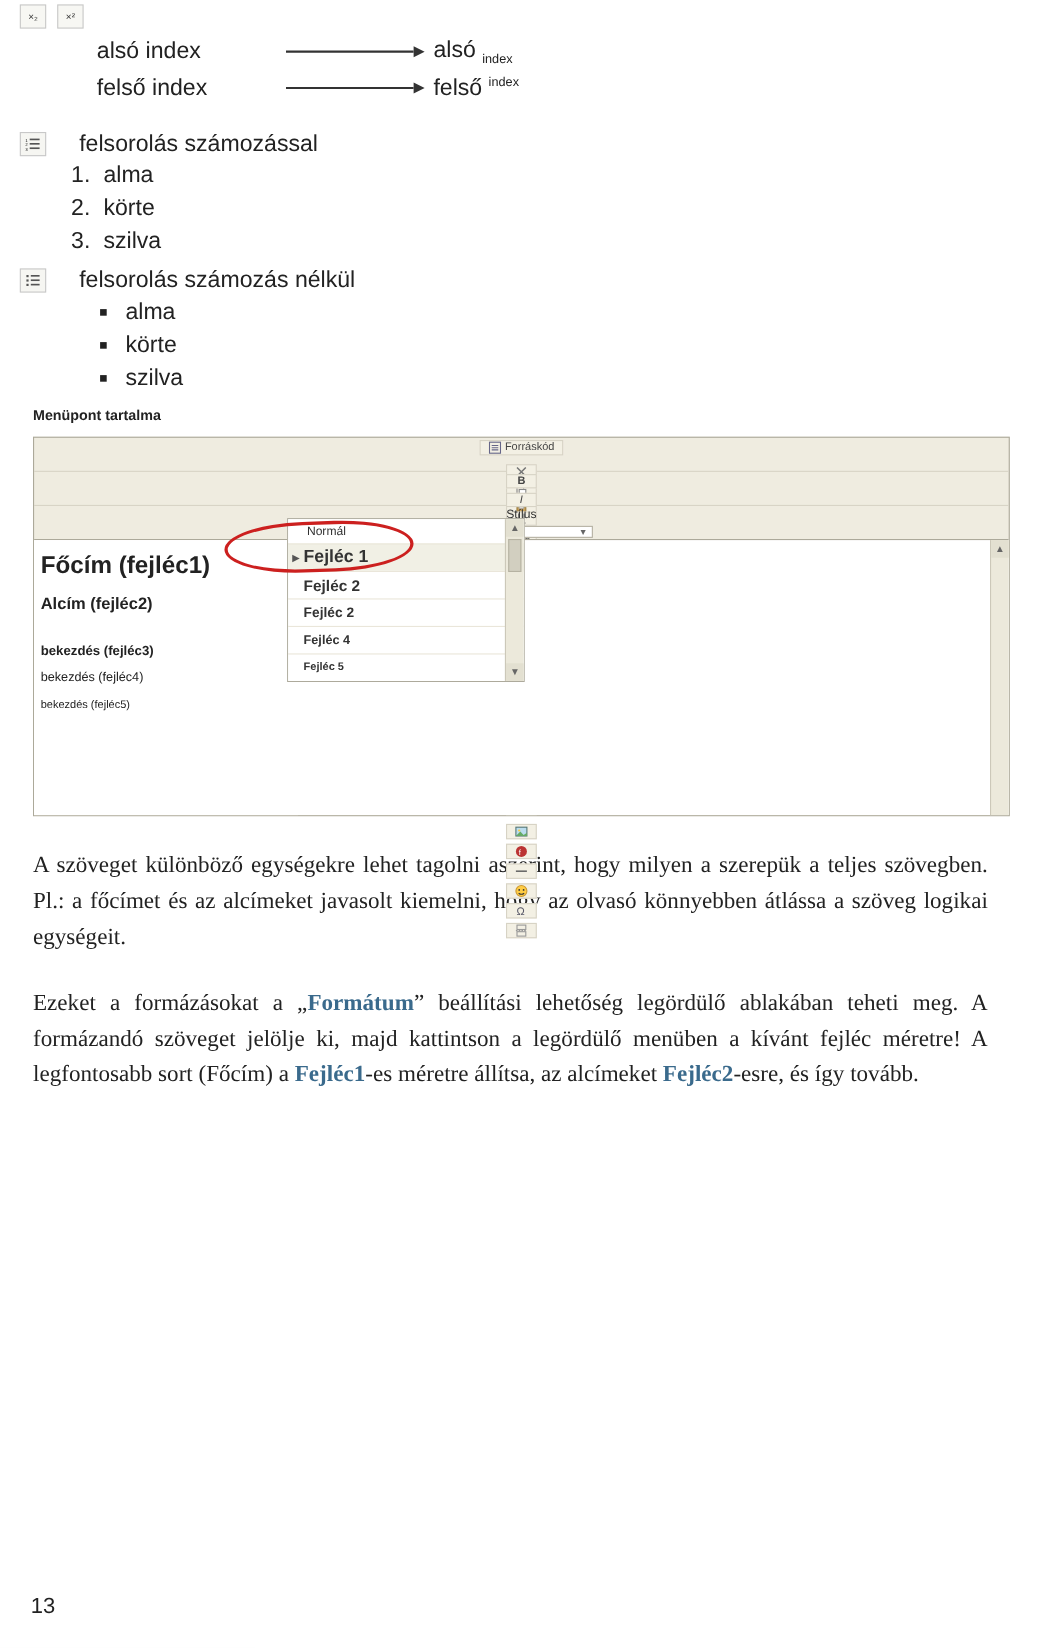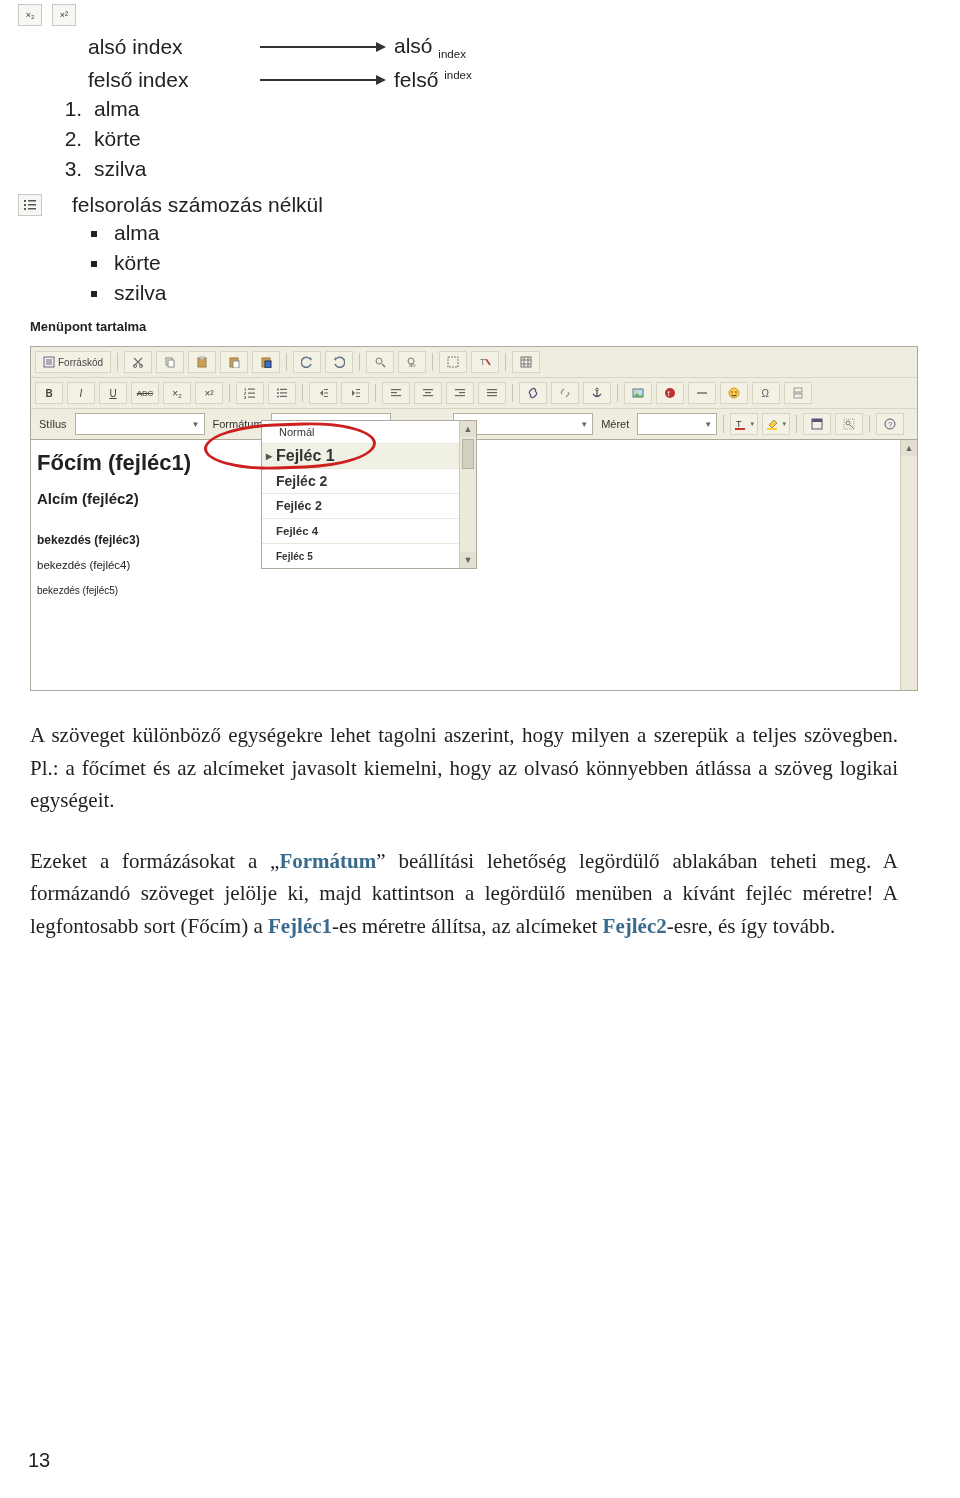--- a/index.html
+++ b/index.html
@@ -50,21 +50,21 @@
 
   ul.sq { list-style: square; margin: 0 0 0 92px; padding:0; }
   ul.sq li { margin:0 0 6px 0; padding-left: 4px; font-size:21px; color:#222; }
 
   .blue-title { color: #3a6a8c; font-size: 21px; margin: 24px 0 18px 12px; }
 
   
   .editor-wrap { width: 888px; margin-left: 12px; position: relative; }
   .ed-menulabel { font-size: 13px; font-weight: bold; margin: 14px 0 12px 0; }
   .ed-shell { border: 1px solid #aca99a; background: #efece0; }
-  .ed-row { display:flex; align-items:center; height:26px; padding: 2px 4px; gap: 4px; }
+  .ed-row { display:flex; align-items:center; height:26px; padding: 2px 4px; gap: 4px; flex-direction: column; }
   .ed-btn {
     height: 20px; min-width: 20px;
     border: 1px solid #d7d3c5;
     background: #f3f0e4;
     display:flex; align-items:center; justify-content:center;
     font-size: 10px; color:#444;
     padding: 0 3px;
   }
   .sep { width:1px; height:18px; background:#c9c5b6; margin:0 2px; }
   .ed-label { font-size: 11px; color:#333; margin: 0 4px; }
@@ -177,20 +177,33 @@
     <span class="left-col">felső index</span>
     <svg class="arrow-svg" viewBox="0 0 130 20">
       <line x1="2" y1="10" x2="118" y2="10" stroke="#333" stroke-width="2"></line>
       <polygon points="118,5 128,10 118,15" fill="#333"></polygon>
     </svg>
     <span class="right-col">
       <span>felső </span><sup>index</sup>
     </span>
   </div>
 
+  <div style="margin-top:18px; display:flex; align-items:center;">
+    <span class="side-icon">
+      <svg viewBox="0 0 14 14">
+          <text x="0" y="5" font-size="4">1</text>
+          <rect x="4" y="2" width="9" height="1.5" fill="#555"></rect>
+          <text x="0" y="9" font-size="4">2</text>
+          <rect x="4" y="6" width="9" height="1.5" fill="#555"></rect>
+          <text x="0" y="13" font-size="4">3</text>
+          <rect x="4" y="10" width="9" height="1.5" fill="#555"></rect>
+        </svg>
+    </span>
+    <span class="body-font">felsorolás számozással</span>
+  </div>
   <ol class="num">
     <li>alma</li>
     <li>körte</li>
     <li>szilva</li>
   </ol>
 
   <div style="margin-top:8px; display:flex; align-items:center;">
     <span class="side-icon">
       <svg viewBox="0 0 14 14">
         <rect x="1" y="2" width="2" height="2" fill="#555"></rect>

